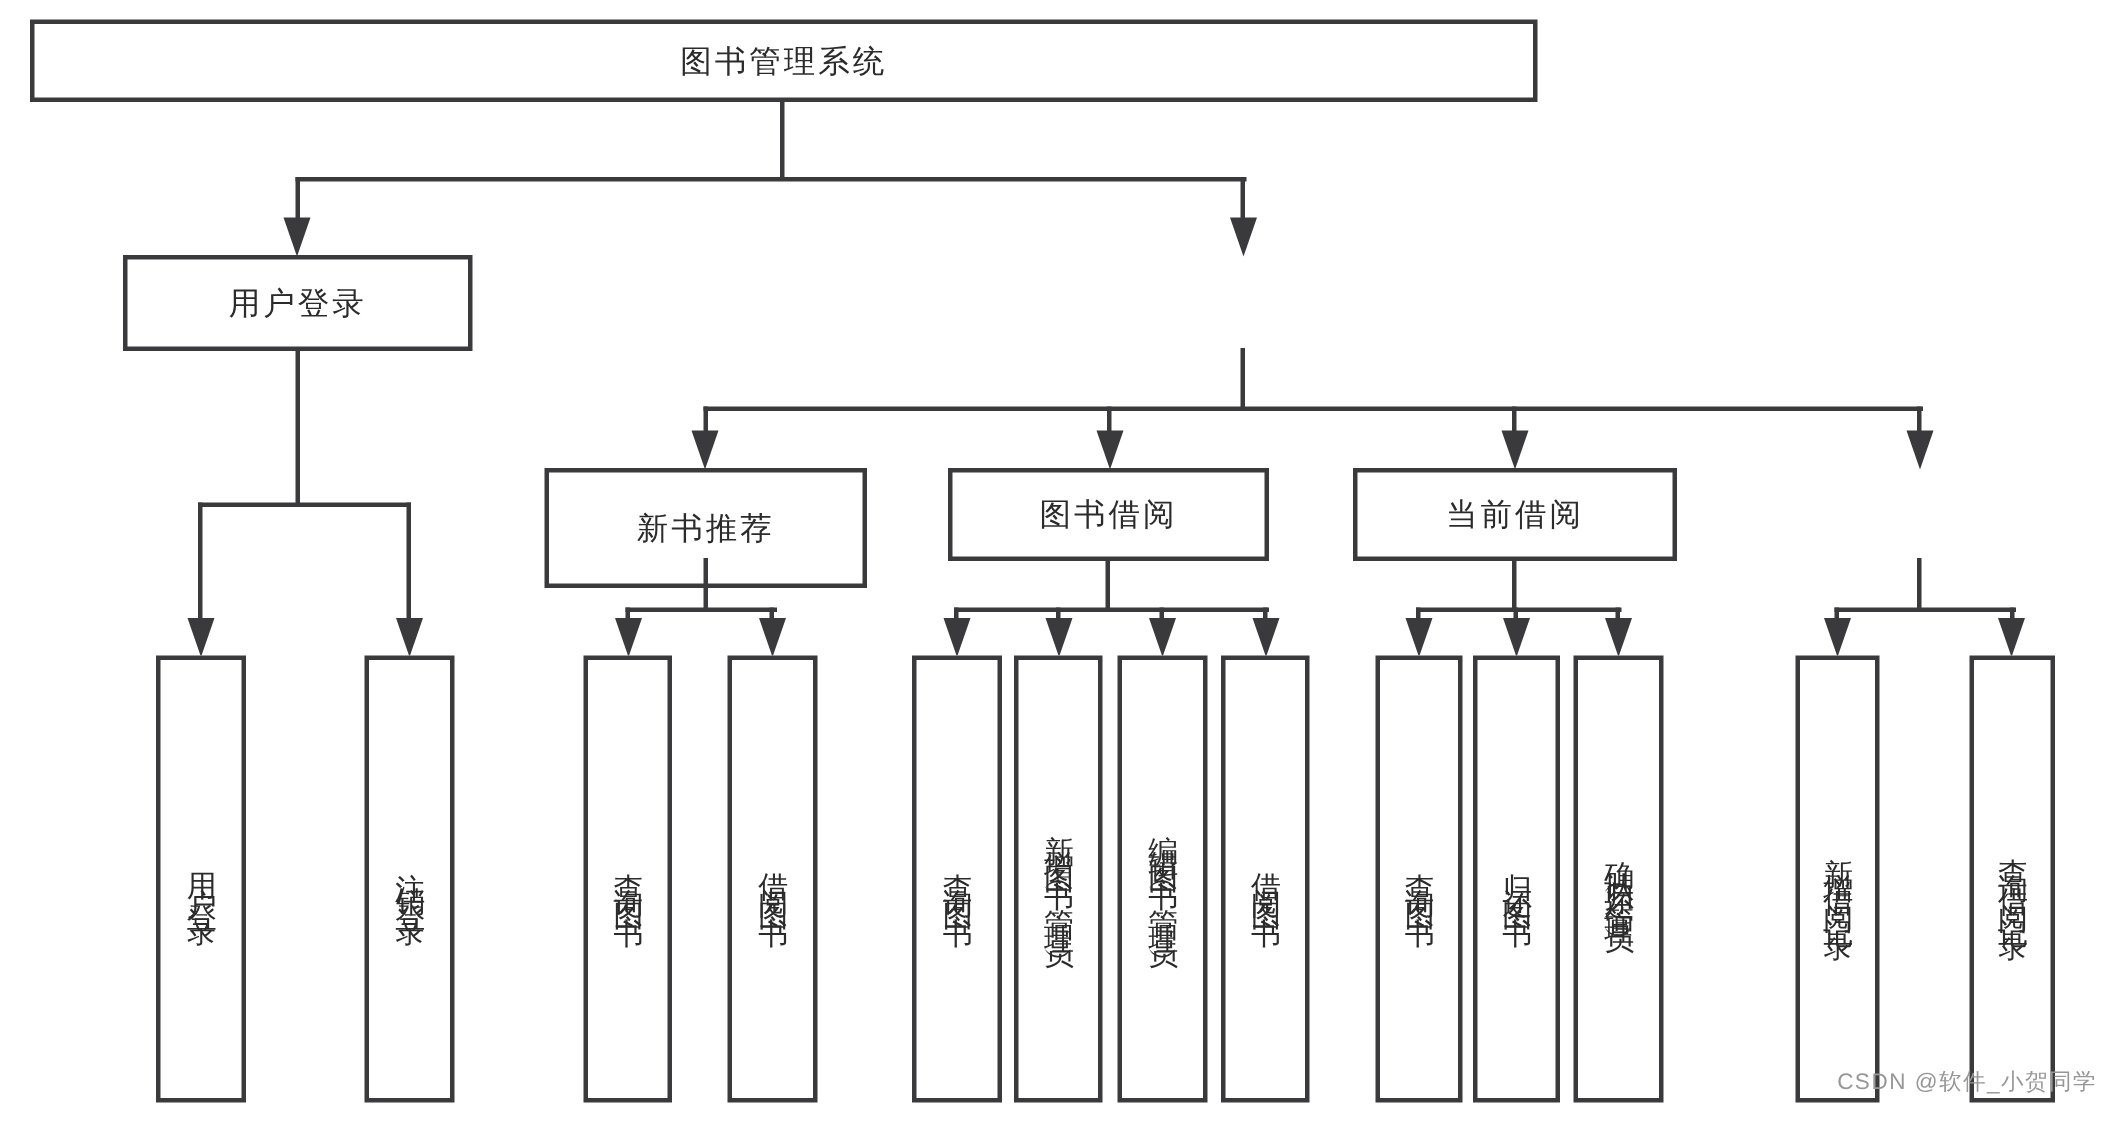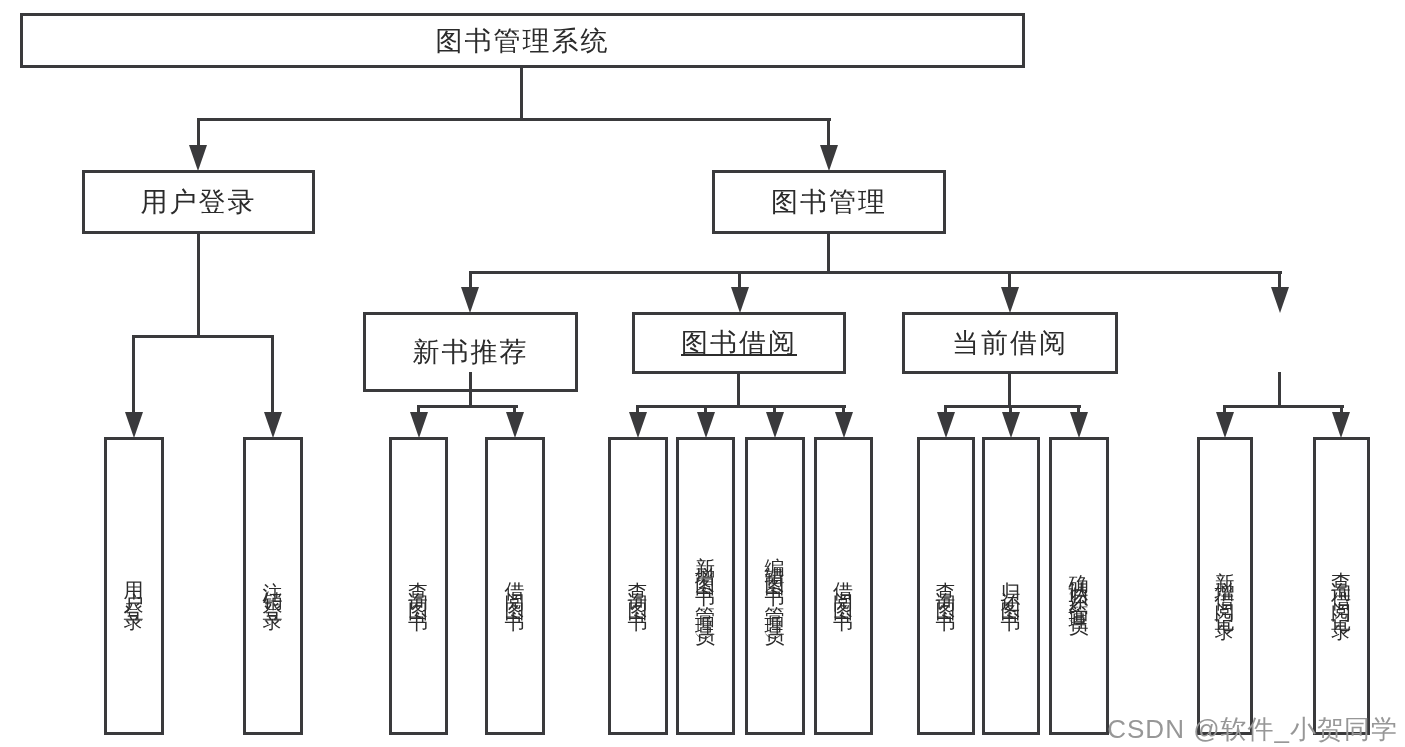--- a/index.html
+++ b/index.html
@@ -5,74 +5,73 @@
   html,body{margin:0;padding:0;background:#ffffff;}
   .canvas{
     position:relative;width:1405px;height:747px;background:#ffffff;
     font-family:"Liberation Sans",sans-serif;overflow:hidden;
   }
   .box{
     position:absolute;box-sizing:border-box;background:#ffffff;
     border:3px solid #3a3a3c;color:#2b2b2b;
     display:flex;align-items:center;justify-content:center;
   }
-  .h-label{font-size:27px;letter-spacing:2px;white-space:nowrap;}
+  .h-label{font-size:21px;letter-spacing:2px;white-space:nowrap;}
   .v-label{
     writing-mode:vertical-rl;text-orientation:mixed;
     font-size:20px;letter-spacing:10px;line-height:1.1;white-space:nowrap;
   }
   .vl{position:absolute;width:3px;background:#3a3a3c;}
   .hl{position:absolute;height:3px;background:#3a3a3c;}
   .ah{
     position:absolute;width:0;height:0;
     border-left:9px solid transparent;border-right:9px solid transparent;
     border-top:26px solid #3a3a3c;
   }
   .watermark{
     position:absolute;right:7px;top:712px;z-index:5;
-    font-size:26px;color:#979797;letter-spacing:1px;white-space:nowrap;
+    font-size:15px;color:#979797;letter-spacing:1px;white-space:nowrap;
   }
 </style>
 </head>
 <body>
 
 <div class="canvas">
 
   <div class="box h-label" style="left:20px;top:13px;width:1005px;height:55px;">图书管理系统</div>
 
   <div class="vl" style="left:520px;top:66px;height:54px;"></div>
   <div class="hl" style="left:197px;top:118px;width:634px;"></div>
   <div class="vl" style="left:197px;top:118px;height:30px;"></div>
   <div class="vl" style="left:827px;top:118px;height:30px;"></div>
   <div class="ah" style="left:189px;top:145px;"></div>
   <div class="ah" style="left:820px;top:145px;"></div>
 
   <div class="box h-label" style="left:82px;top:170px;width:233px;height:64px;">用户登录</div>
-  <div class="box h-label" style="left:712px;top:170px;width:234px;height:64px;">图书管理</div>
 
   <div class="vl" style="left:197px;top:232px;height:105px;"></div>
   <div class="hl" style="left:132px;top:335px;width:142px;"></div>
   <div class="vl" style="left:132px;top:335px;height:80px;"></div>
   <div class="vl" style="left:271px;top:335px;height:80px;"></div>
   <div class="ah" style="left:125px;top:412px;"></div>
   <div class="ah" style="left:264px;top:412px;"></div>
 
   <div class="vl" style="left:827px;top:232px;height:42px;"></div>
   <div class="hl" style="left:469px;top:271px;width:813px;"></div>
   <div class="vl" style="left:469px;top:271px;height:20px;"></div>
   <div class="vl" style="left:738px;top:271px;height:20px;"></div>
   <div class="vl" style="left:1008px;top:271px;height:20px;"></div>
   <div class="vl" style="left:1278px;top:271px;height:20px;"></div>
   <div class="ah" style="left:461px;top:287px;"></div>
   <div class="ah" style="left:731px;top:287px;"></div>
   <div class="ah" style="left:1001px;top:287px;"></div>
   <div class="ah" style="left:1271px;top:287px;"></div>
 
   <div class="box h-label" style="left:363px;top:312px;width:215px;height:80px;">新书推荐</div>
-  <div class="box h-label" style="left:632px;top:312px;width:214px;height:62px;text-decoration:underline;">图书借阅</div>
+  <div class="box h-label" style="left:632px;top:312px;width:214px;height:62px;">图书借阅</div>
   <div class="box h-label" style="left:902px;top:312px;width:216px;height:62px;">当前借阅</div>
 
   <div class="vl" style="left:469px;top:372px;height:36px;"></div>
   <div class="hl" style="left:417px;top:405px;width:101px;"></div>
   <div class="vl" style="left:417px;top:405px;height:12px;"></div>
   <div class="vl" style="left:513px;top:405px;height:12px;"></div>
   <div class="ah" style="left:410px;top:412px;"></div>
   <div class="ah" style="left:506px;top:412px;"></div>
 
   <div class="vl" style="left:737px;top:372px;height:36px;"></div>

